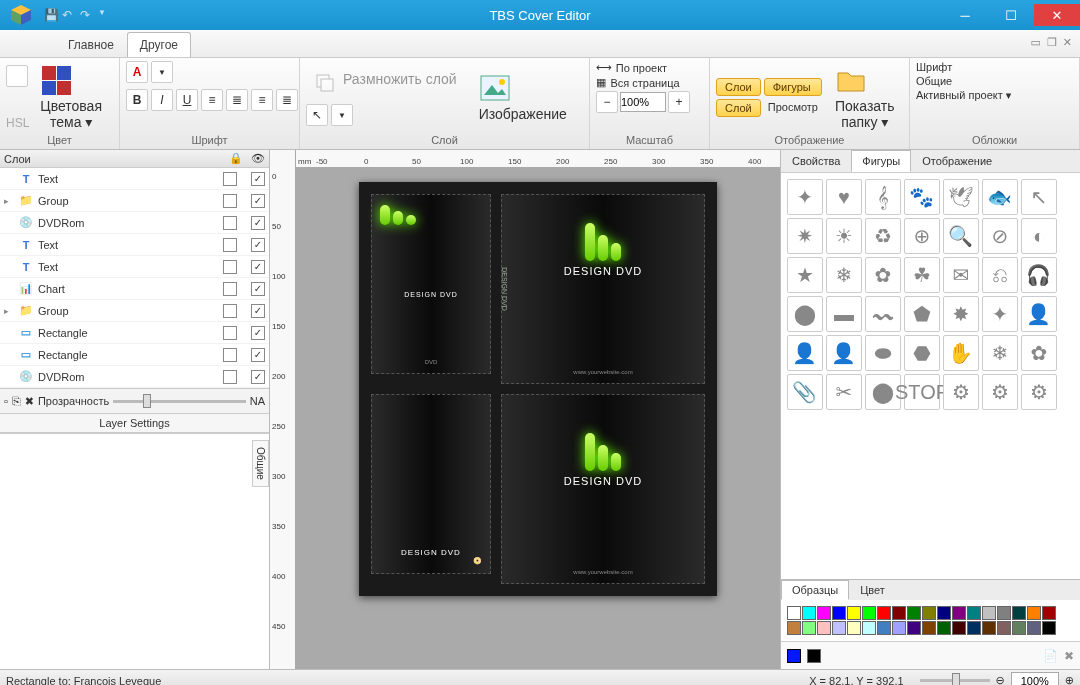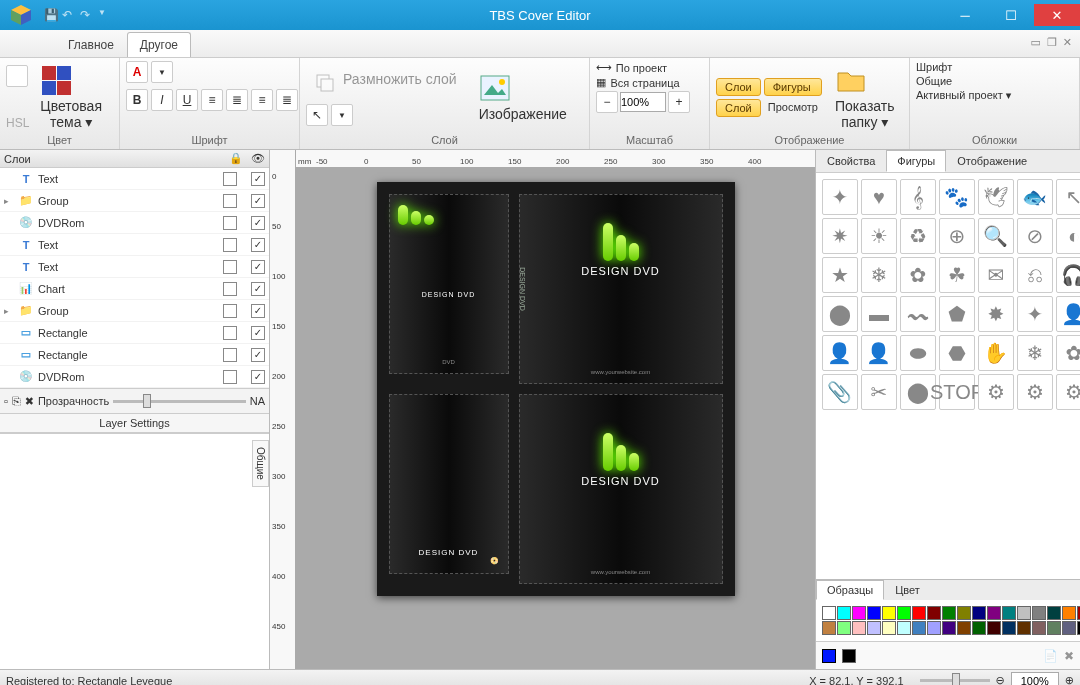--- a/index.html
+++ b/index.html
@@ -47,21 +47,21 @@
 .canvas{ flex:1; overflow:auto; display:flex; justify-content:center; align-items:flex-start; padding:14px 6px; background:#aaa;}
 .page{ width:358px; background:#1a1a1a; box-shadow:0 2px 8px rgba(0,0,0,.6); padding:12px; display:grid; grid-template-columns:120px 1fr; gap:10px;}
 .dvdcase{ background:linear-gradient(90deg,#2a2a2a,#0a0a0a,#2a2a2a); border:1px dashed #555; position:relative; padding:8px; color:#ccc; font-size:8px; display:flex; flex-direction:column; justify-content:space-between;}
 .dvdcase.big{ height:190px;}
 .dvdcase.small{ height:180px; width:120px;}
 .neonbars{ display:flex; gap:3px; align-items:flex-end; height:40px; filter:drop-shadow(0 0 6px #6f0);}
 .neonbars div{ width:10px; background:linear-gradient(#cf6,#6c0); border-radius:5px;}
 .dvdtitle{ font-size:11px; color:#fff; letter-spacing:1px; text-align:center; margin-top:4px;}
 .dvdfoot{ font-size:6px; color:#888; text-align:center;}
 .spine{ writing-mode:vertical-rl; font-size:7px; color:#9a9; position:absolute; left:-1px; top:50%; transform:translateY(-50%);}
-.rightpanel{ width:265px; border-left:1px solid #bbb; background:#f9f9f9; display:flex; flex-direction:column;justify-content:space-between;}
+.rightpanel{ width:300px; border-left:1px solid #bbb; background:#f9f9f9; display:flex; flex-direction:column;justify-content:space-between;}
 .rtabs{ display:flex; background:#ececec; border-bottom:1px solid #ccc;}
 .rtabs .rt{ padding:4px 10px; font-size:11px; border:1px solid transparent;}
 .rtabs .rt.active{ background:#fff; border-color:#bbb; border-bottom-color:#fff;}
 .shapesgrid{ flex:1; overflow:auto; padding:6px; display:grid; grid-template-columns:repeat(7,36px); gap:3px; background:#fff; align-content:start;}
 .shape{ width:36px; height:36px; border:1px solid #ccc; border-radius:2px; background:#fff; display:flex; align-items:center; justify-content:center; color:#888; font-size:20px;}
 .swatchpanel{ border-top:1px solid #bbb;}
 .swtabs{ display:flex; background:#ececec;}
 .swtabs .swt{ padding:3px 10px; font-size:11px; border:1px solid transparent;}
 .swtabs .swt.active{ background:#fff; border-color:#bbb; border-bottom-color:#fff;}
 .swgrid{ padding:6px; display:grid; grid-template-columns:repeat(18,14px); gap:1px; background:#fff;}
@@ -524,21 +524,21 @@
         <div style="width:14px;height:14px;background:#000;border:1px solid #666;"></div>
         <span style="flex:1;"></span>
         <span style="opacity:.5;">📄</span>
         <span style="opacity:.5;">✖</span>
       </div>
     </div>
   </div>
 </div>
 
 <div class="statusbar">
-  <span>Registered to: Rectangle Leveque</span>
+  <span>Rectangle to: Francois Leveque</span>
   <span class="spacer"></span>
   <span>X =   82,1, Y = 392,1</span>
   <div class="zoomctl">
     <div class="slider">
         <div class="thumb" style="left:32px;"></div>
       </div>
     <span>⊖</span>
     <input class="zval" value="100%" style="">
     <span>⊕</span>
   </div>

